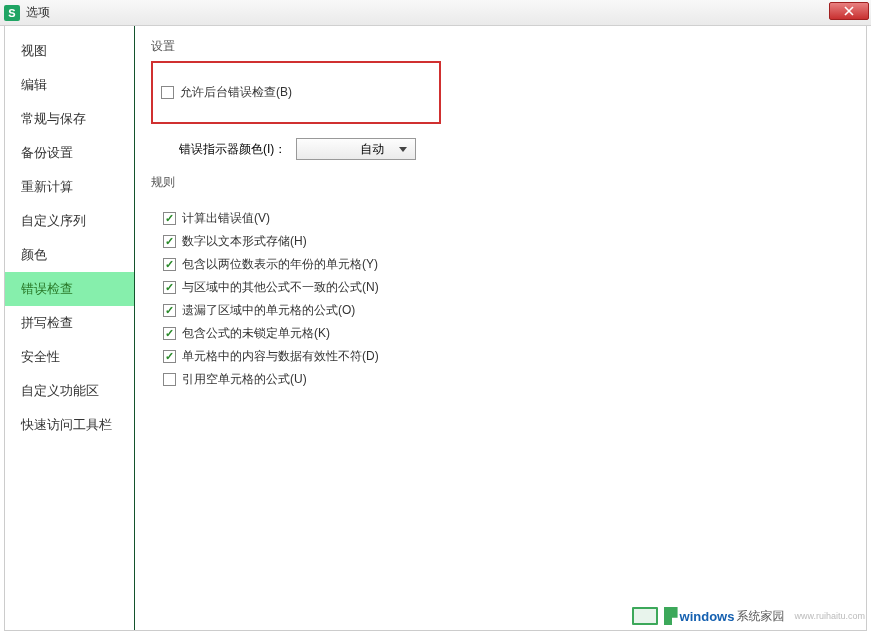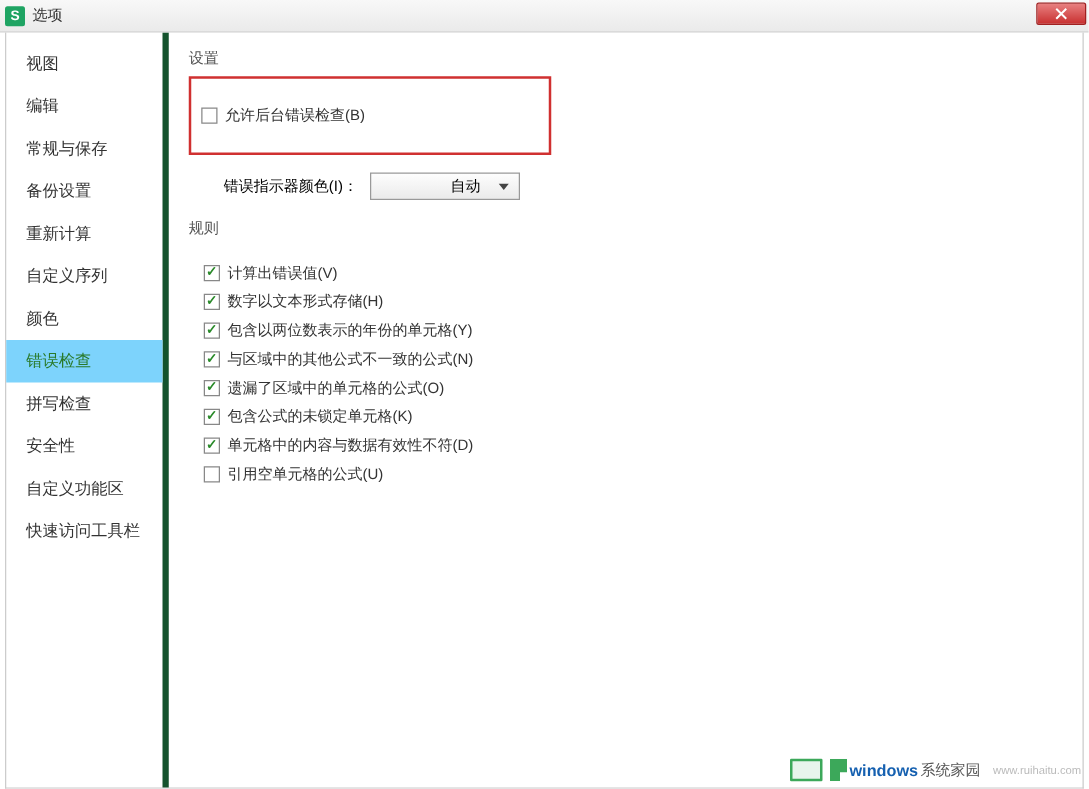--- a/index.html
+++ b/index.html
@@ -56,31 +56,31 @@
     .content {
       display: flex;
       height: calc(631px - 26px);
       border: 1px solid #ccc;
       border-top: none;
       margin: 0 4px 4px 4px;
       background: #fff;
     }
     .sidebar {
       width: 130px;
-      border-right: 5px solid #14532d;
+      border-right: 1px solid #14532d;
       padding: 8px 0;
     }
     .sidebar-item {
       padding: 8px 16px;
       cursor: pointer;
       color: #333;
       font-size: 13px;
     }
     .sidebar-item.active {
-      background: #7dd3fc;
+      background: #86efac;
       color: #2a7a2a;
     }
     .main {
       flex: 1;
       padding: 12px 16px;
     }
     .section-label {
       font-size: 12px;
       color: #555;
       margin-bottom: 6px;

